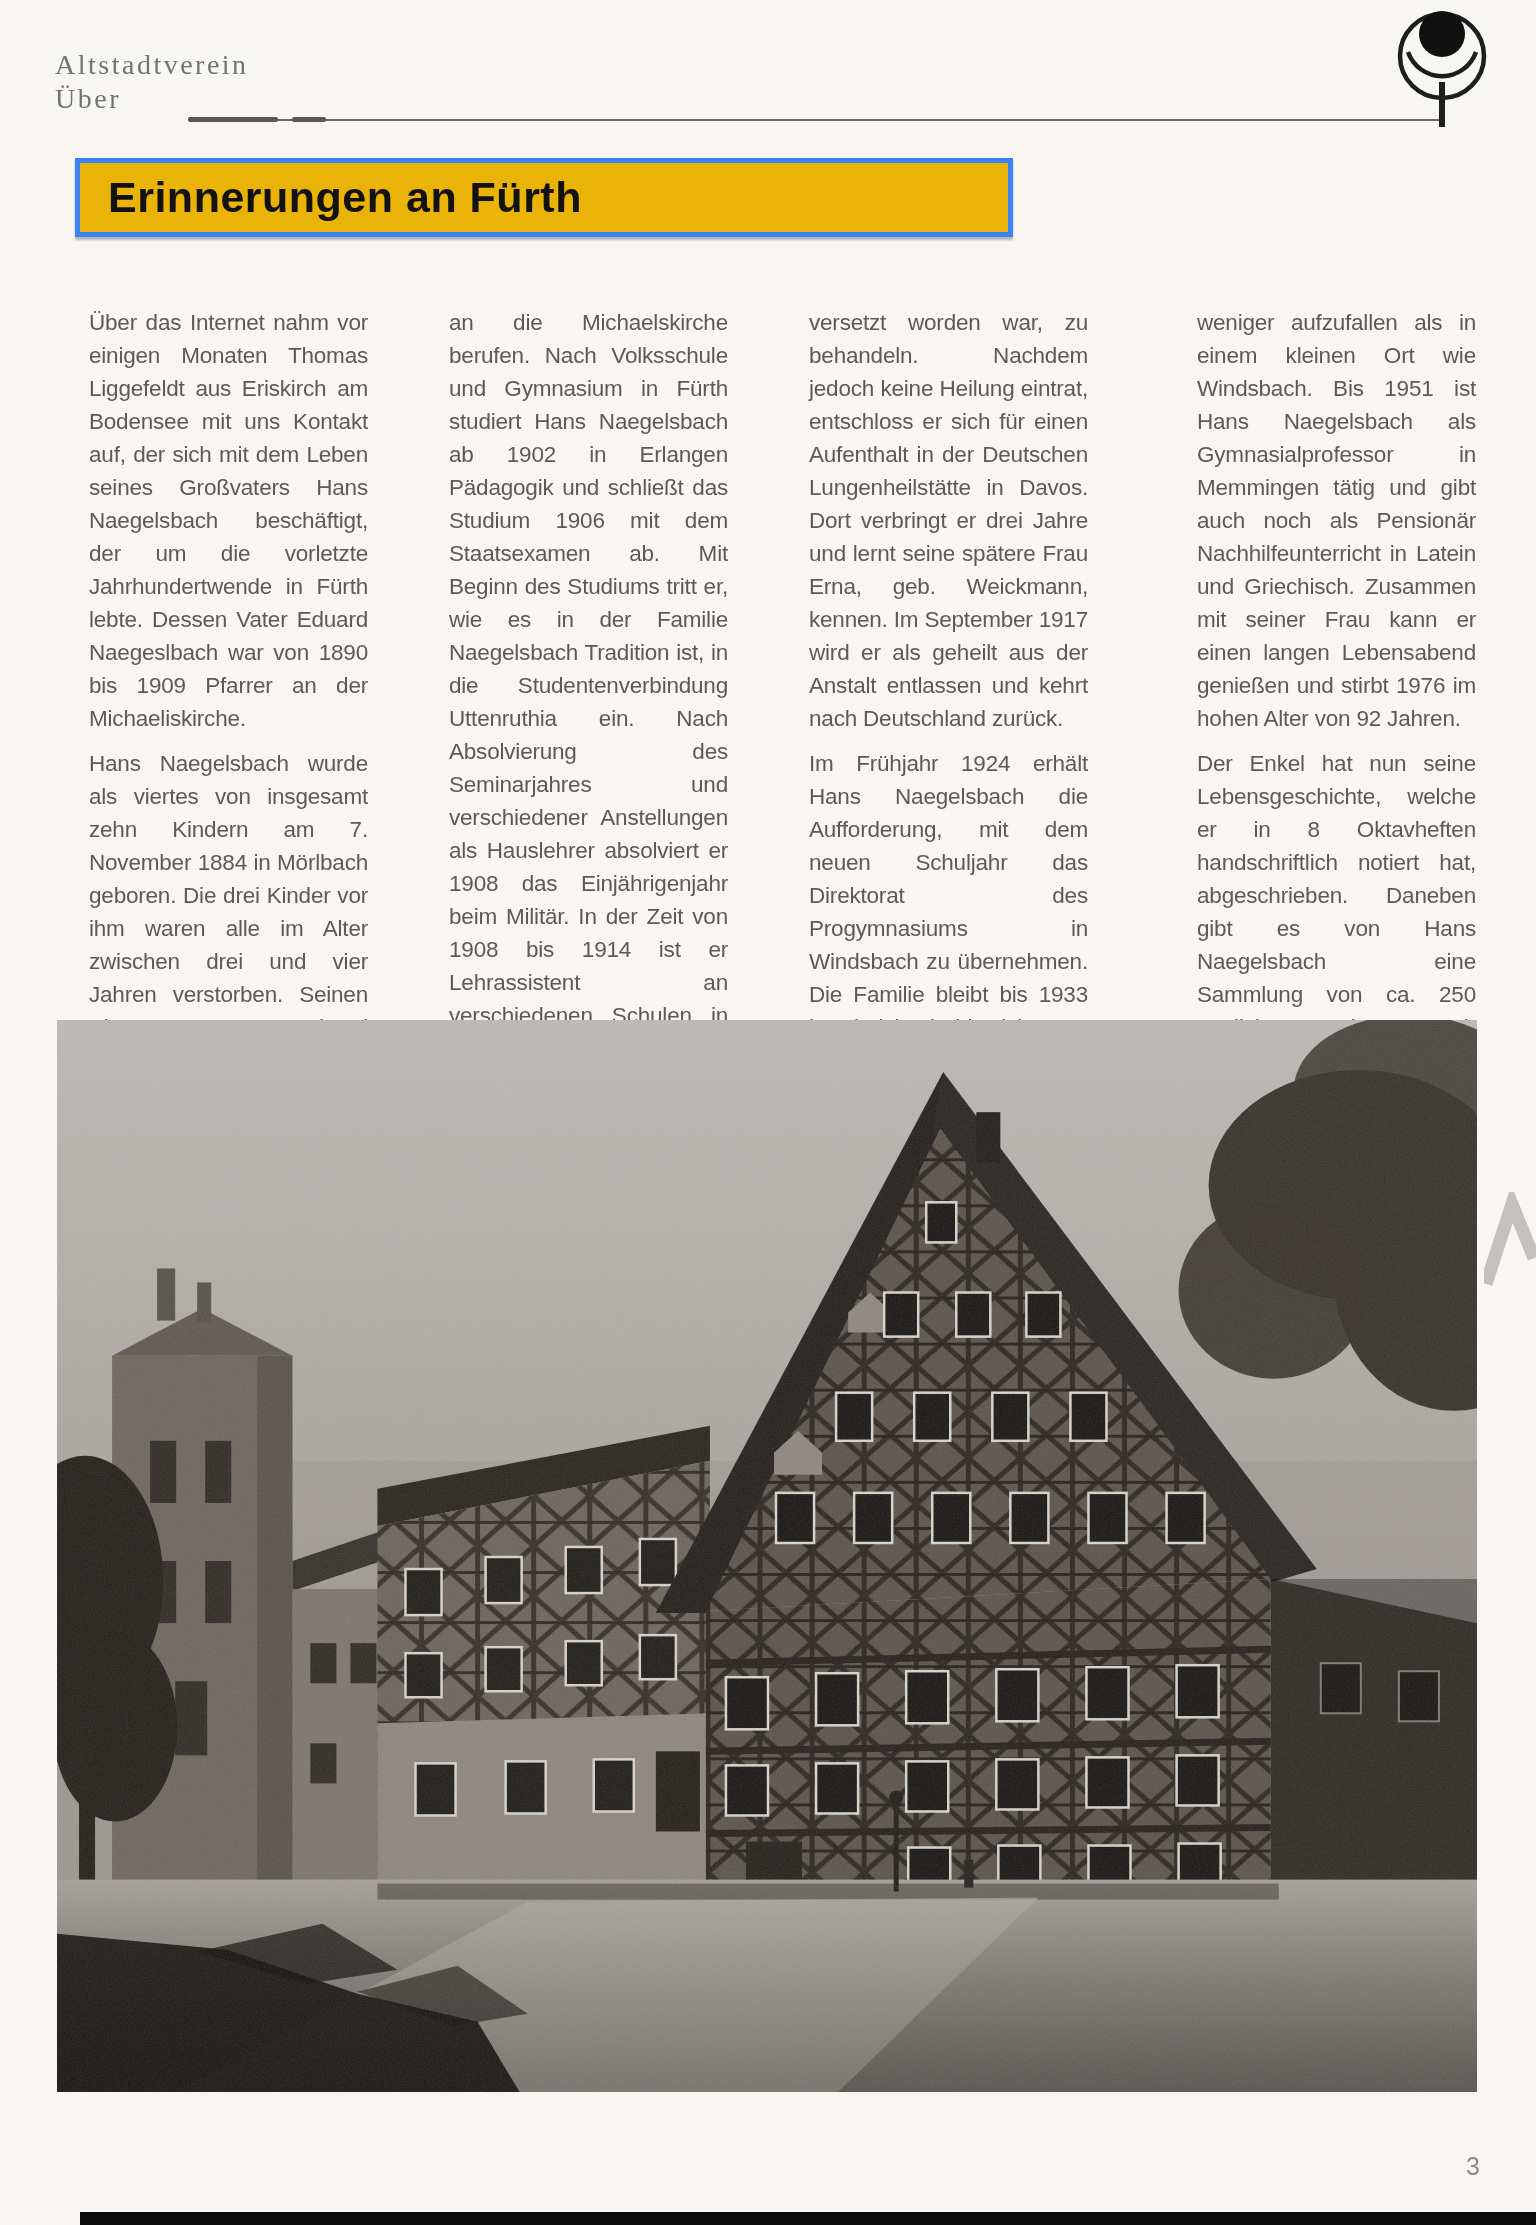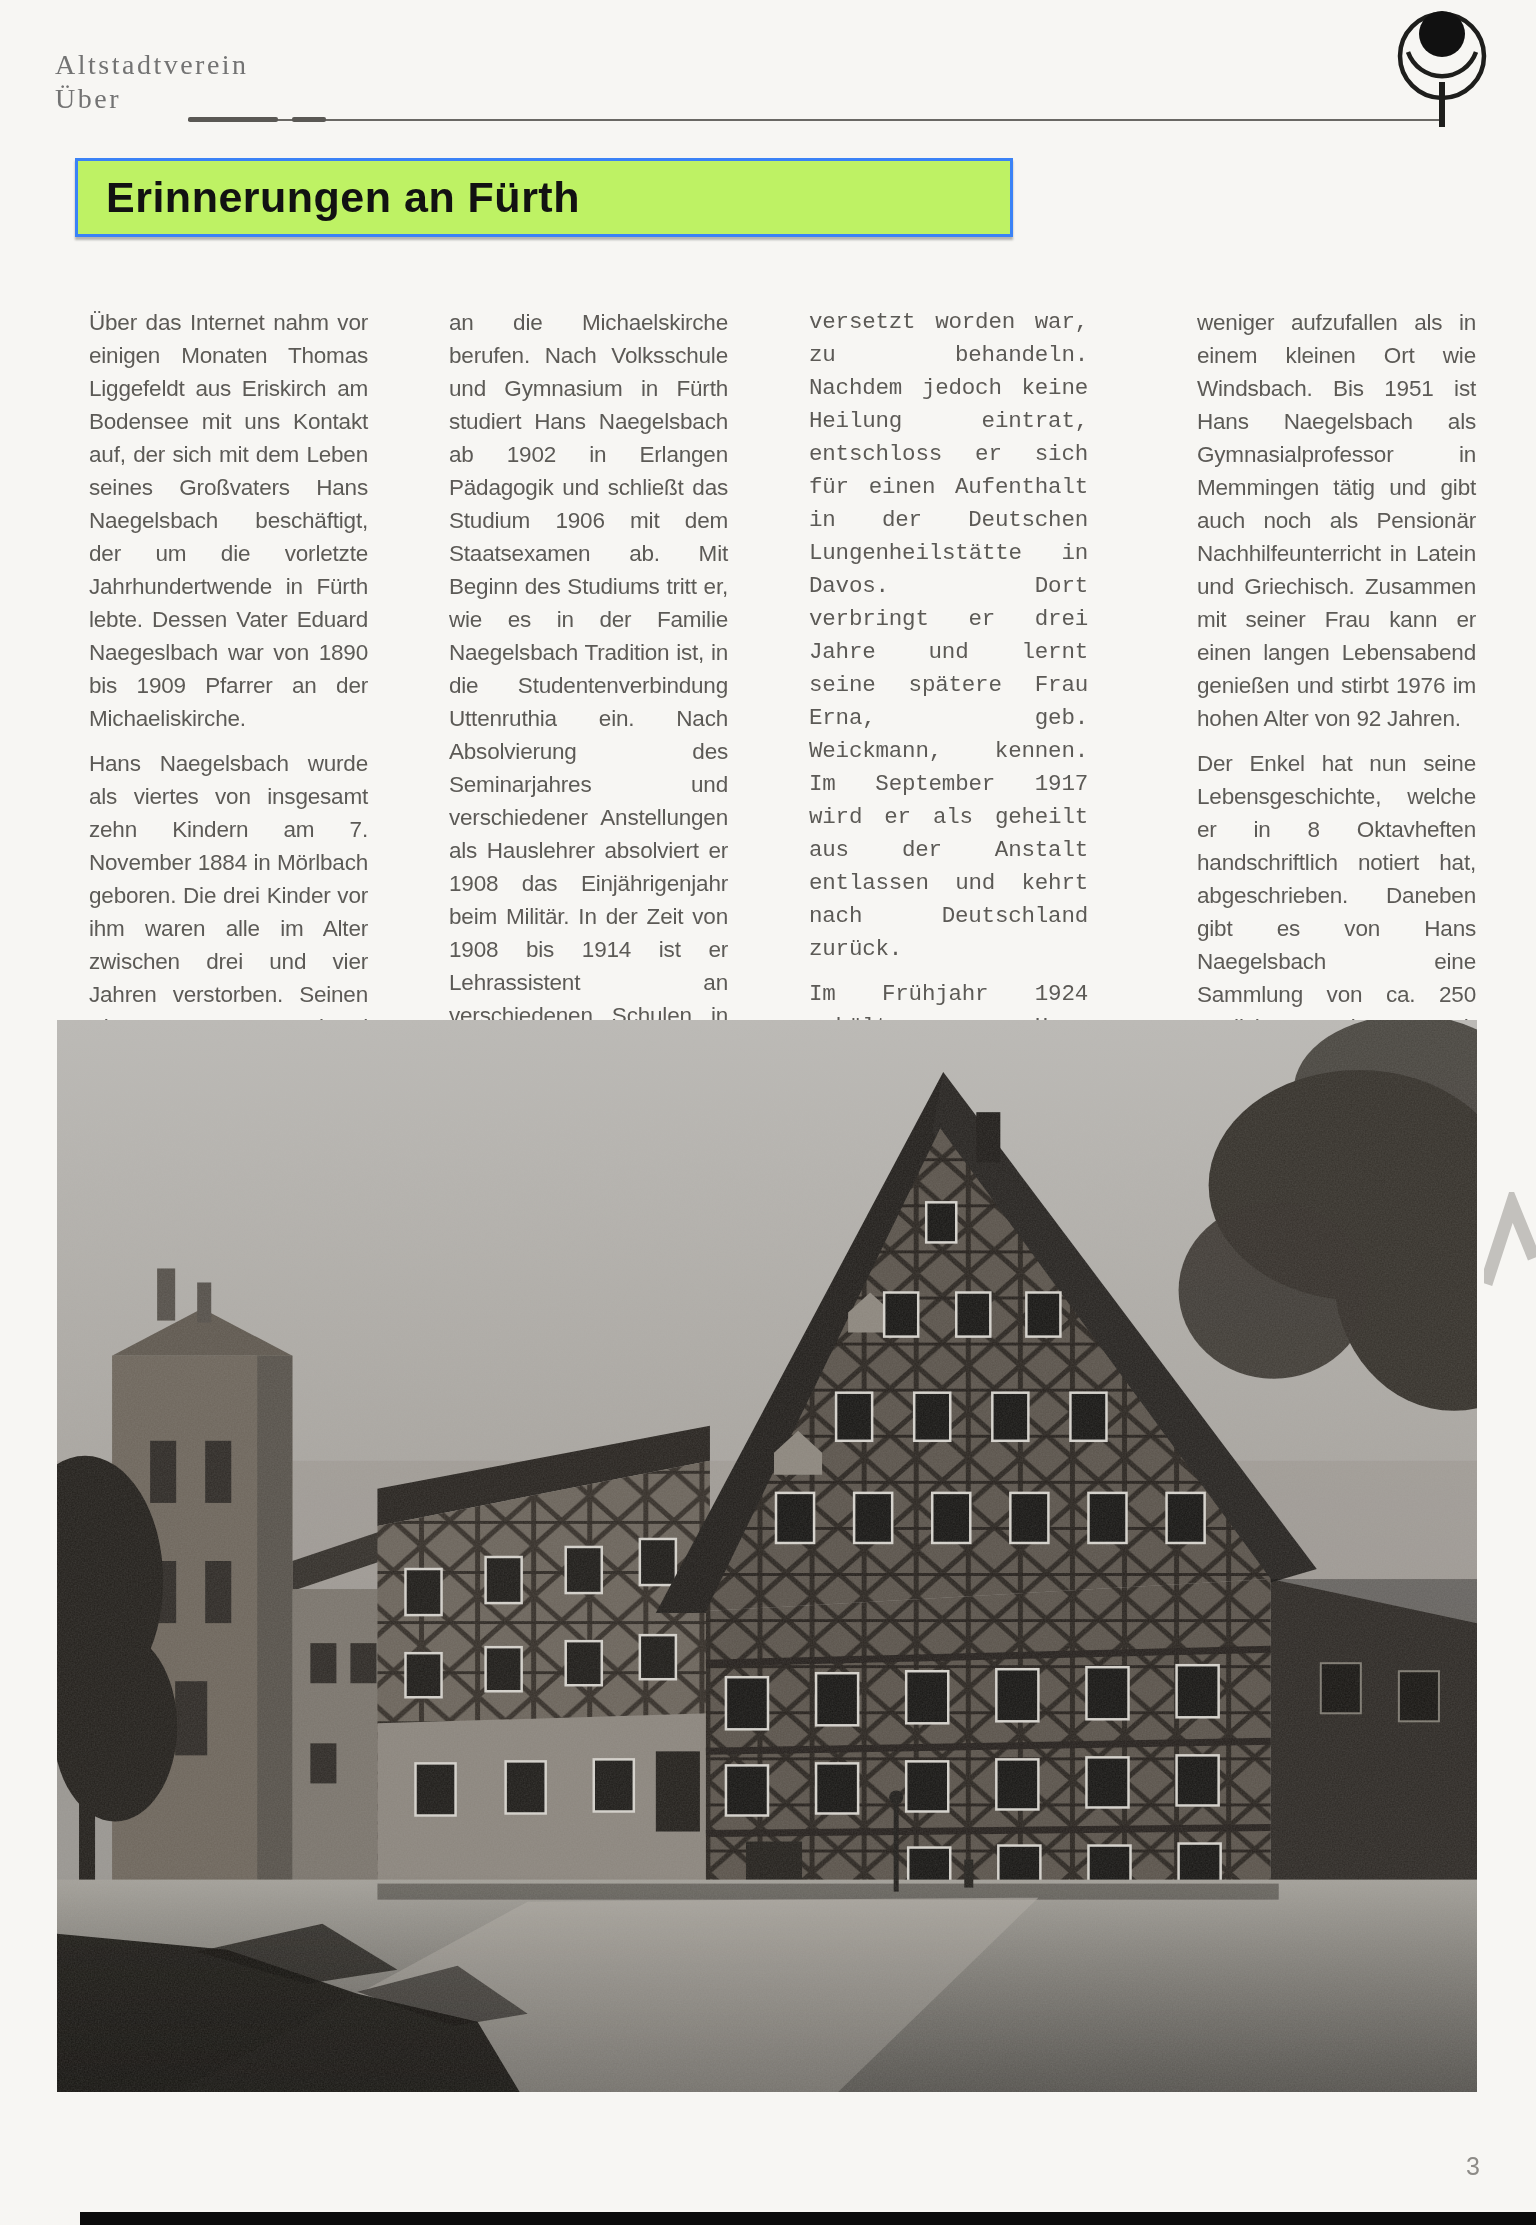--- a/index.html
+++ b/index.html
@@ -30,43 +30,43 @@
   .header-rule-dash2{
     position:absolute;left:292px;top:117px;width:34px;height:5px;
     background:#5a5854;border-radius:2px;
   }
   .logo{
     position:absolute;left:1392px;top:4px;width:100px;height:125px;
   }
   
   .title-box{
     position:absolute;left:75px;top:158px;width:938px;height:79px;
-    background:#bef264;
-    border:3px solid #3b82f6;
+    background:#eab308;
+    border:5px solid #3b82f6;
     box-sizing:border-box;
     box-shadow:0 3px 2px rgba(60,58,55,.35);
     display:flex;align-items:center;
   }
   .title-box h1{
     margin:0 0 0 28px;
     font-size:43px;font-weight:bold;letter-spacing:.5px;
     color:#121212;
   }
   
   .col{
     position:absolute;top:294px;width:303px;
     font-size:22.5px;line-height:33px;
     color:#5c5a56;
     text-align:justify;
     letter-spacing:-0.2px;
   }
   .col p{margin:12px;}
   .c1{left:77px;}
   .c2{left:437px;}
-  .c3{left:797px;font-family:Liberation Mono, monospace;}
+  .c3{left:797px;}
   .c4{left:1185px;}
   
   .photo{
     position:absolute;left:57px;top:1020px;width:1420px;height:1072px;
     background:#9a9792;
   }
   .photo svg{display:block;width:100%;height:100%;}
   
   .margin-mark{
     position:absolute;left:1484px;top:1192px;width:52px;height:96px;

